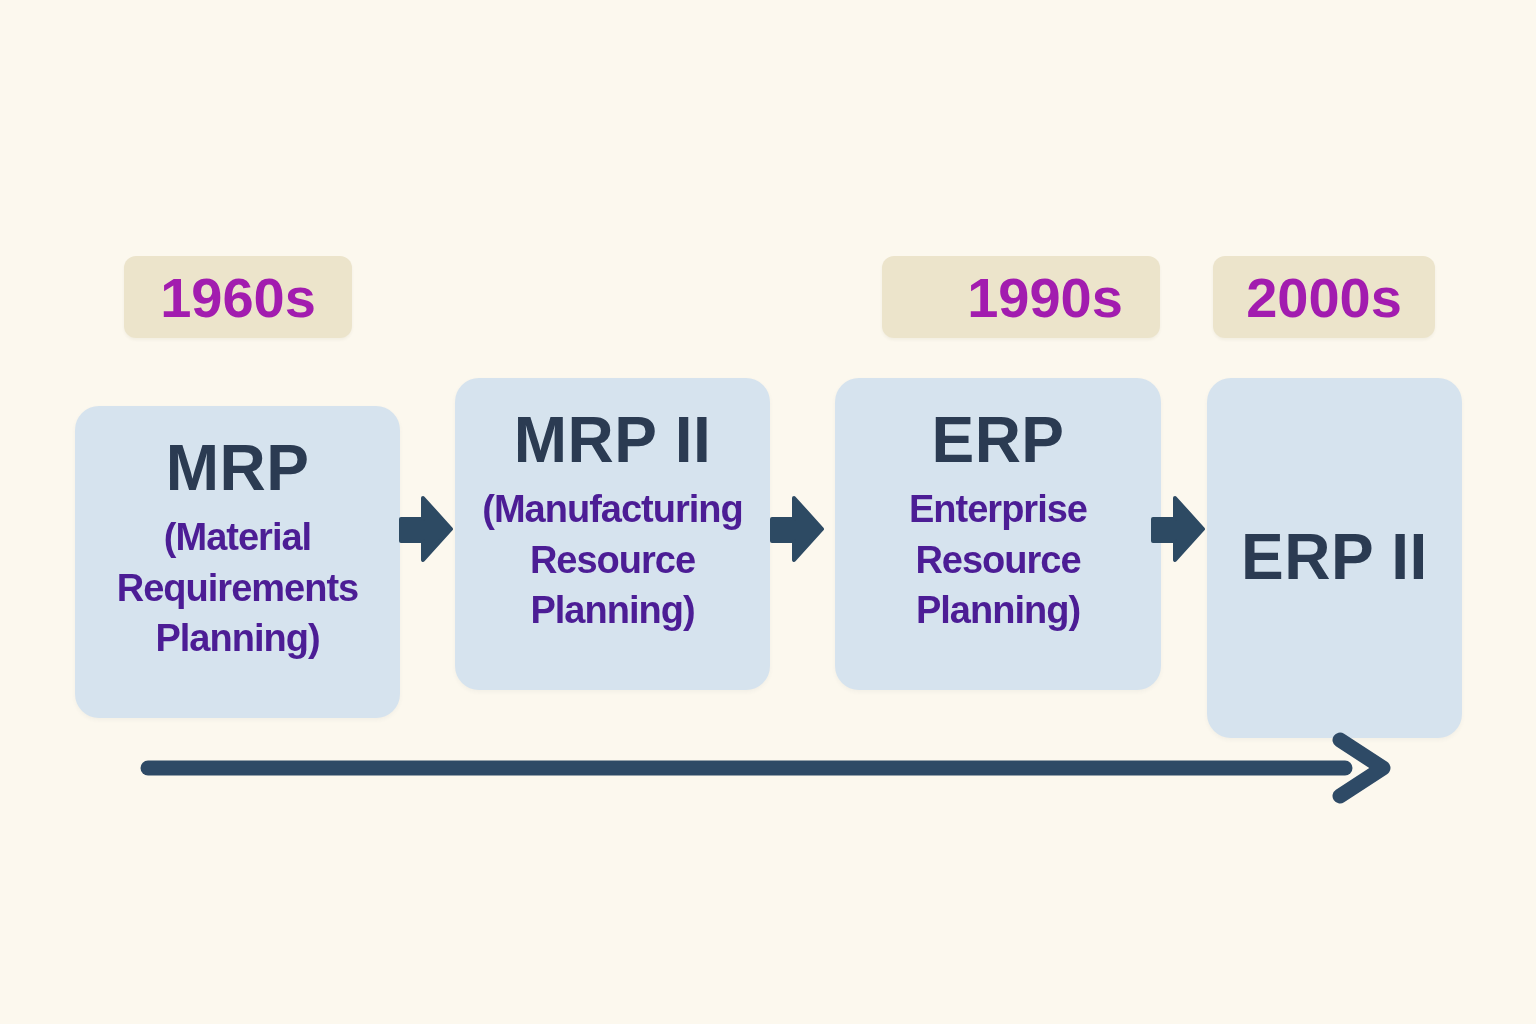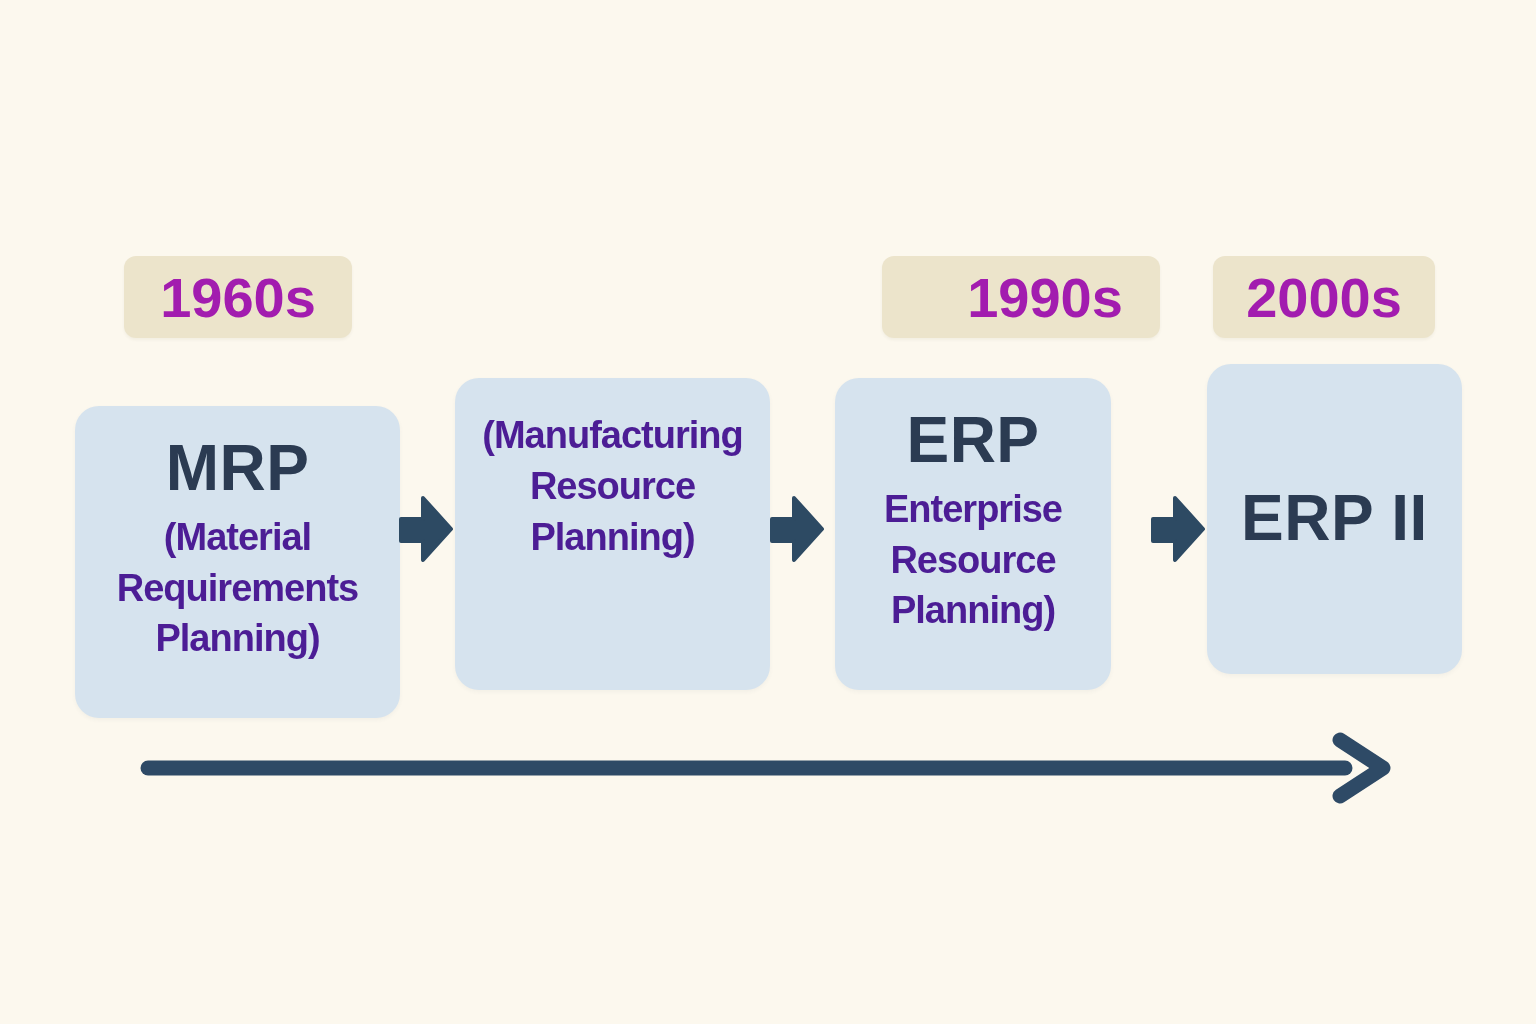--- a/index.html
+++ b/index.html
@@ -51,22 +51,22 @@
     padding-top: 26px;
     box-sizing: border-box;
     box-shadow: 0 2px 4px rgba(60, 80, 100, 0.05);
   }
   .stage-box.center {
     justify-content: center;
     padding-top: 0;
   }
   .pos-box-0 { left: 75px;   top: 378px; width: 325px; height: 312px; margin-top: 28px; }
   .pos-box-1 { left: 455px;  top: 378px; width: 315px; height: 312px; }
-  .pos-box-2 { left: 835px;  top: 378px; width: 276px; height: 312px; }
-  .pos-box-3 { left: 1207px; top: 364px; width: 255px; height: 310px; }
+  .pos-box-2 { left: 835px;  top: 378px; width: 326px; height: 312px; }
+  .pos-box-3 { left: 1207px; top: 378px; width: 255px; height: 360px; }
 
   .stage-acronym {
     color: #2b3b52;
     font-weight: 700;
     font-size: 64px;
     line-height: 1.15;
     letter-spacing: 0.5px;
     white-space: nowrap;
   }
   .stage-fullname {
@@ -127,20 +127,21 @@
     <span>2000s</span>
   </div>
 
   <div class="stage-box pos-box-0">
     <div class="stage-acronym">MRP</div>
     <div class="stage-fullname">(Material
 Requirements
 Planning)</div>
   </div>
   <div class="stage-box pos-box-1">
+    <div class="stage-acronym">MRP II</div>
     <div class="stage-fullname">(Manufacturing
 Resource
 Planning)</div>
   </div>
   <div class="stage-box pos-box-2">
     <div class="stage-acronym">ERP</div>
     <div class="stage-fullname">Enterprise
 Resource
 Planning)</div>
   </div>

